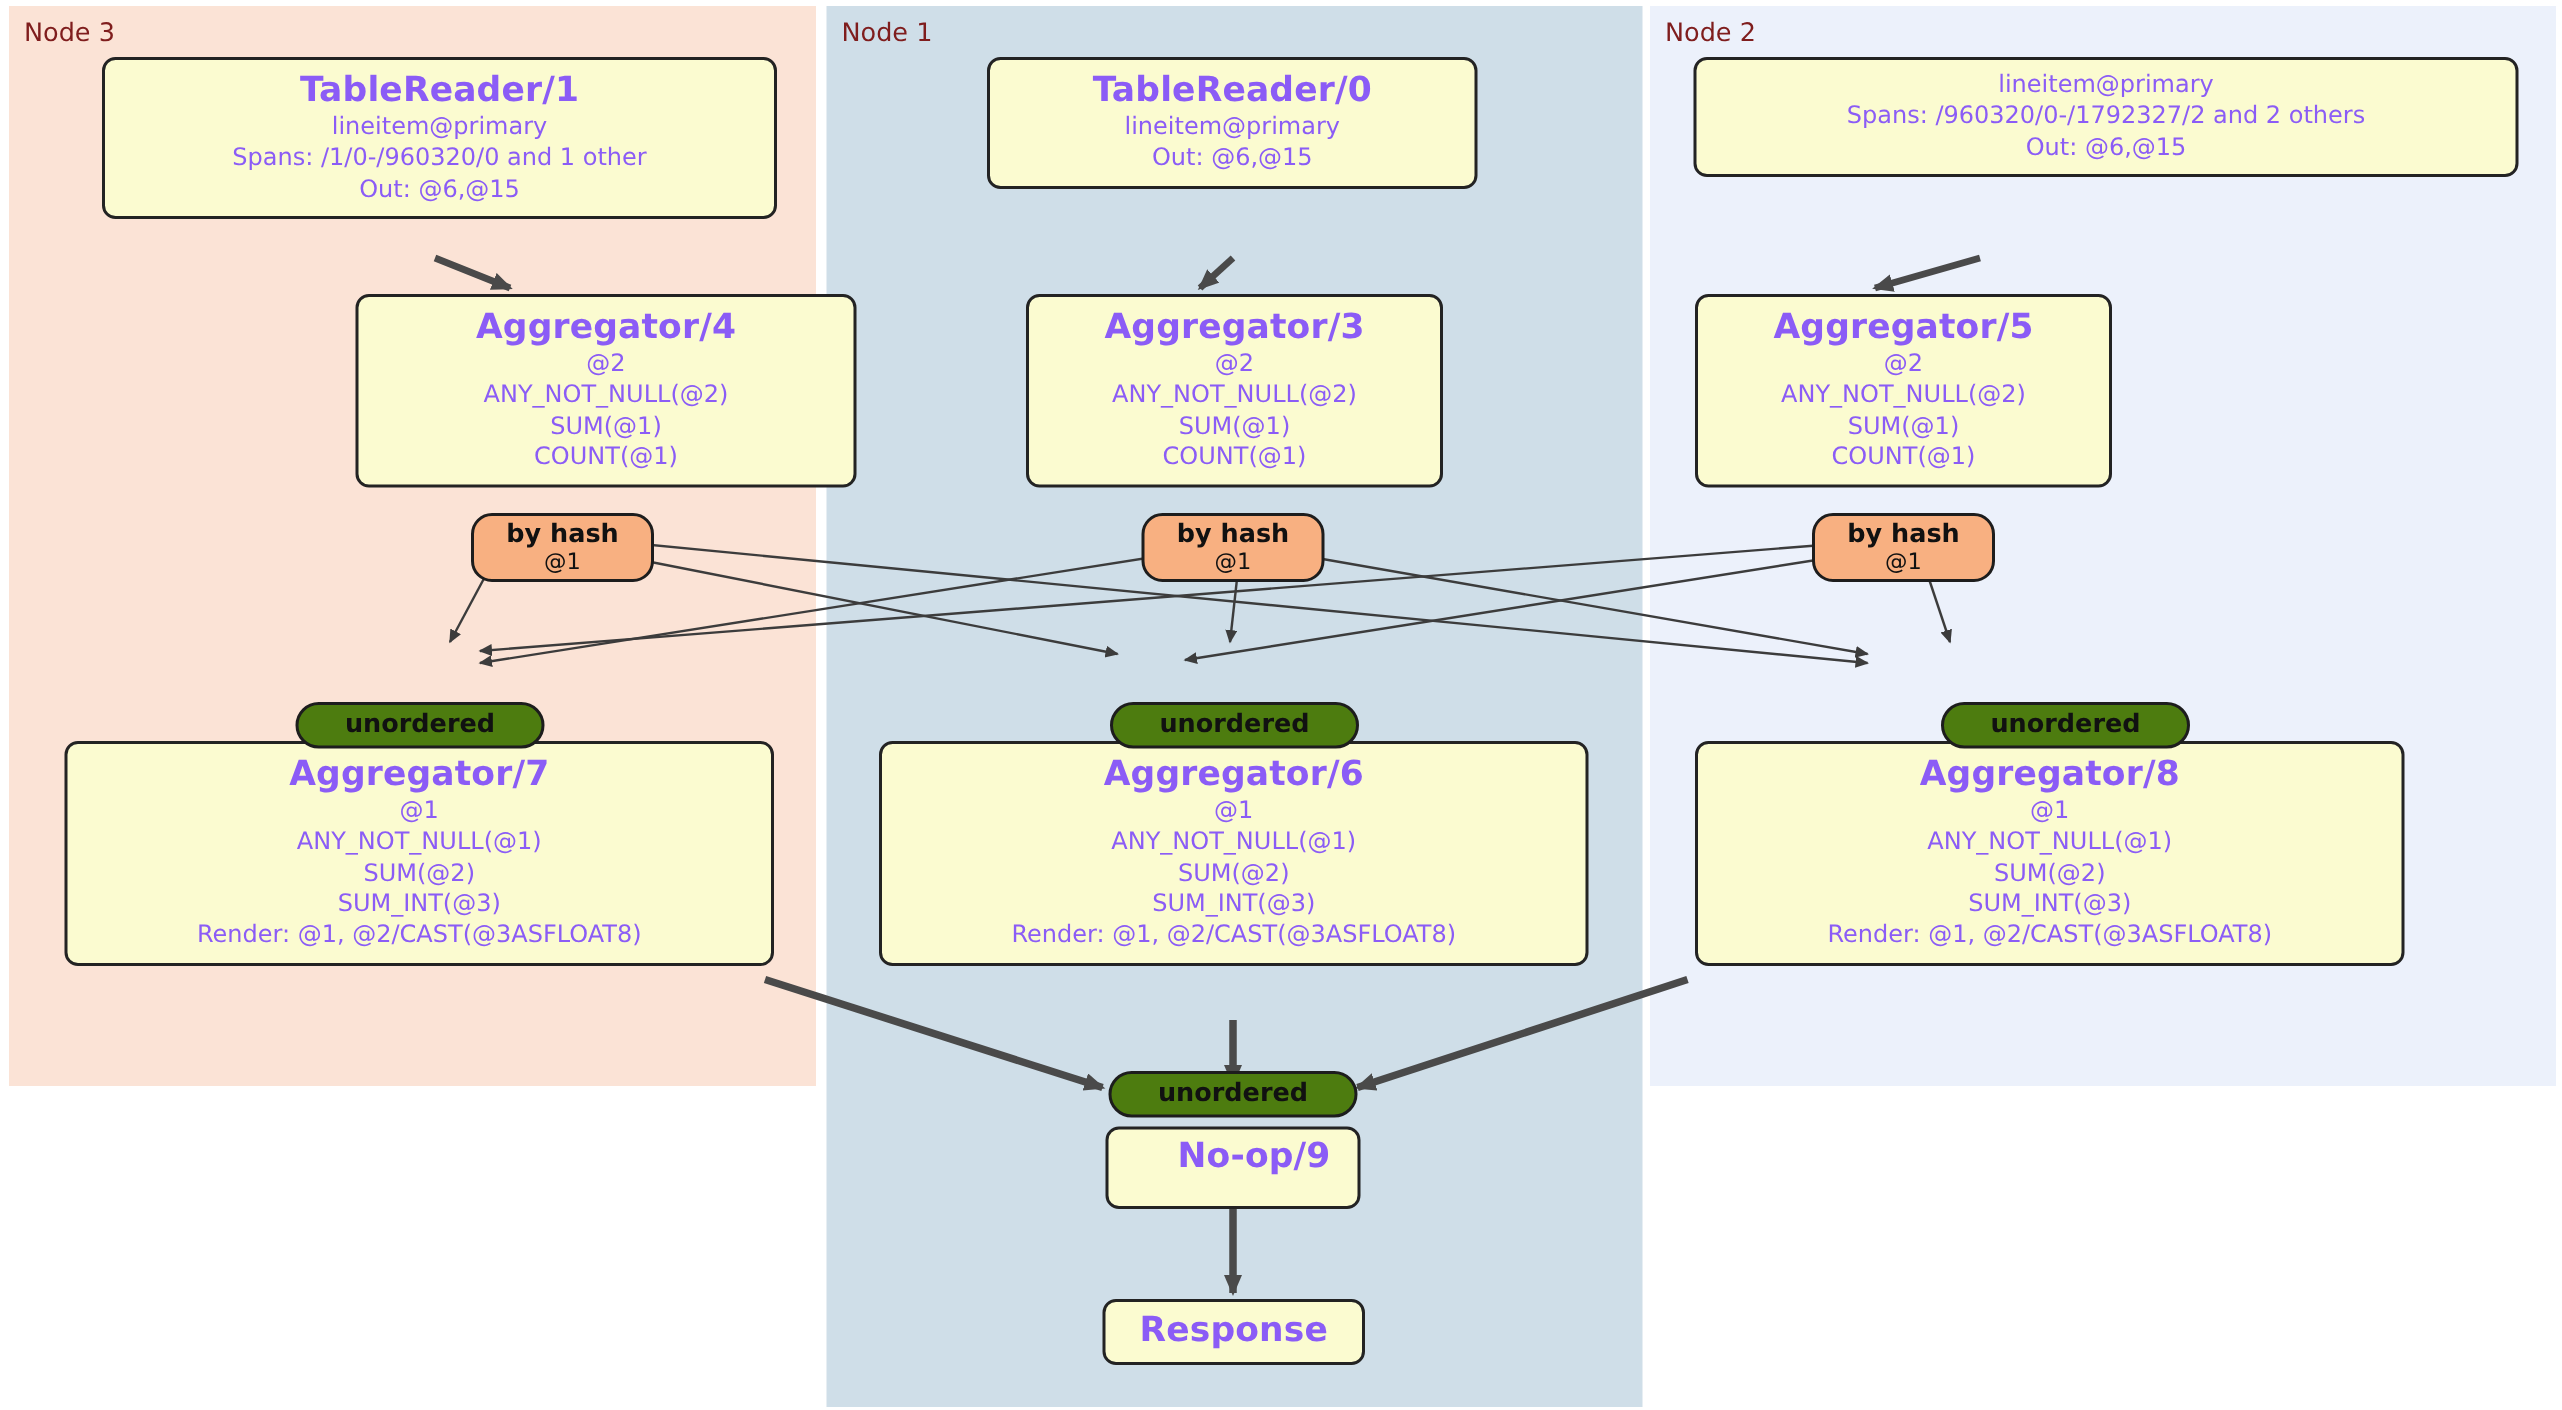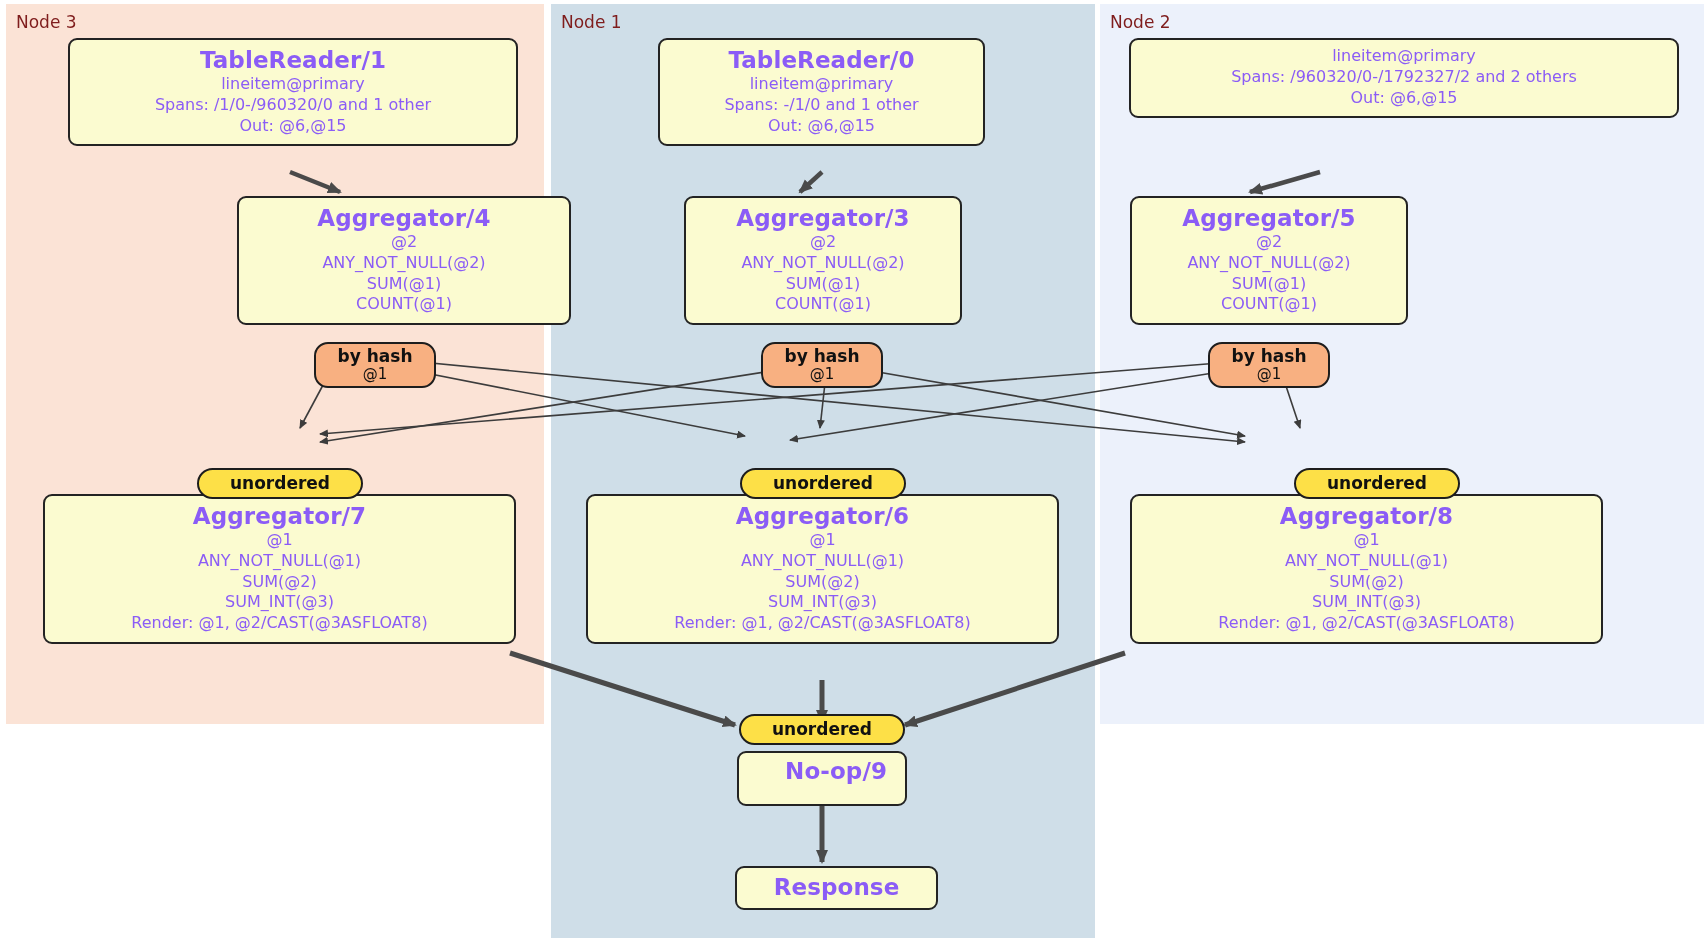--- a/index.html
+++ b/index.html
@@ -83,21 +83,21 @@
   .pill.hash {
     background: #F8B081;
     font-size: 17px;
   }
   .pill.hash .sub {
     font-weight: normal;
     font-size: 15px;
     display: block;
   }
   .pill.unordered {
-    background: #fde047;
+    background: #4d7c0f;
     font-size: 17px;
     padding: 4px 12px;
     border-radius: 16px;
   }
   .pill.unordered.final { z-index: 11; }
 
   .proc.noop {
     padding: 4px 18px 19px 18px;
     z-index: 10;
     text-align: right;
@@ -161,21 +161,20 @@
   <div class="proc" style="left:68px; top:38px; width:450px;">
     <div class="ttl">TableReader/1</div>
     <div class="ln">lineitem@primary</div>
     <div class="ln">Spans: /1/0-/960320/0 and 1 other</div>
     <div class="ln">Out: @6,@15</div>
   </div>
 
   <div class="proc" style="left:658px; top:38px; width:327px;">
     <div class="ttl">TableReader/0</div>
     <div class="ln">lineitem@primary</div>
-    <div class="ln">Spans: -/1/0 and 1 other</div>
     <div class="ln">Out: @6,@15</div>
   </div>
 
   <div class="proc" style="left:1129px; top:38px; width:550px;">
     <div class="ln">lineitem@primary</div>
     <div class="ln">Spans: /960320/0-/1792327/2 and 2 others</div>
     <div class="ln">Out: @6,@15</div>
   </div>
 
   <div class="proc" style="left:237px; top:196px; width:334px;">
@@ -257,17 +256,17 @@
   </div>
 
   <div class="pill unordered final" style="left:739px; top:714px; width:166px;">
     <span>unordered</span>
   </div>
 
   <div class="proc noop" style="left:737px; top:751px; width:170px;">
     <div class="ttl">No-op/9</div>
   </div>
 
-  <div class="proc resp" style="left:735px; top:866px; width:203px;">
+  <div class="proc resp" style="left:735px; top:866px; width:175px;">
     <div class="ttl">Response</div>
   </div>
 
 </div>
 
 </body></html>

